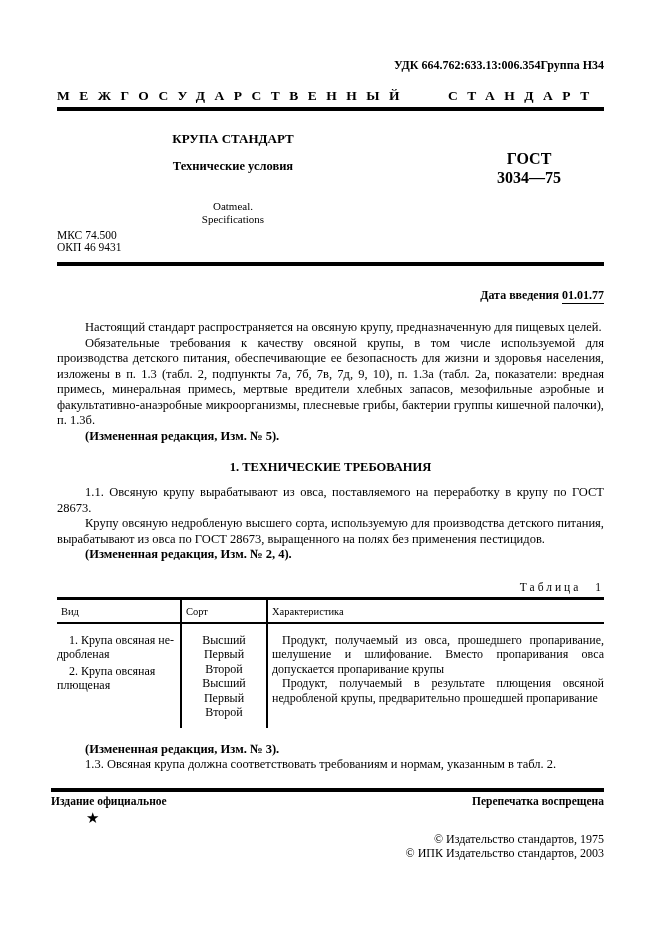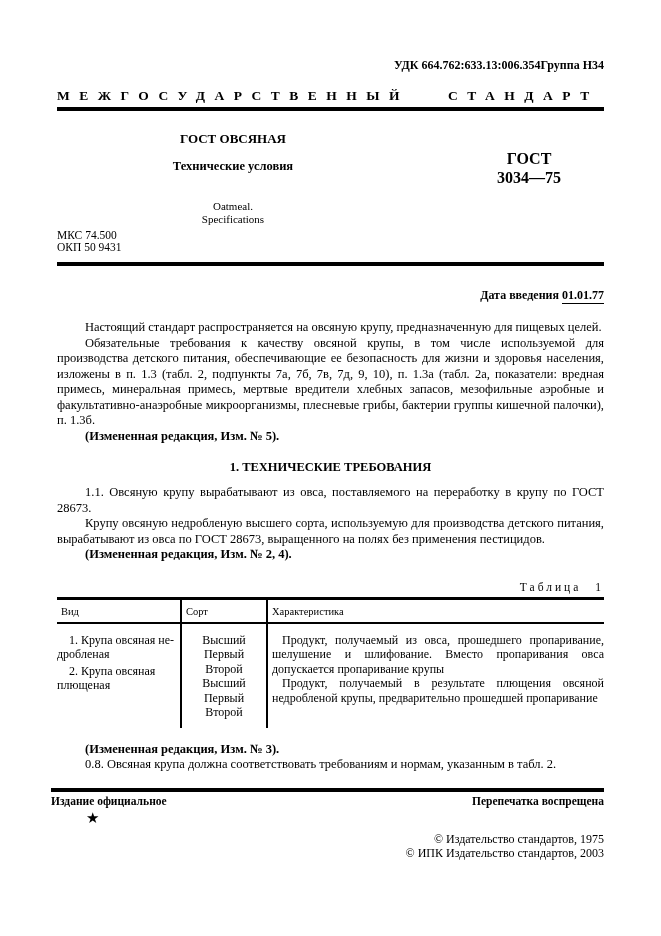--- a/index.html
+++ b/index.html
@@ -100,37 +100,37 @@
   <div class="udk-row">
     <span>УДК 664.762:633.13:006.354</span>
     <span>Группа Н34</span>
   </div>
 
   <div class="standard-line">МЕЖГОСУДАРСТВЕННЫЙ СТАНДАРТ</div>
   <div class="rule-thick rule-1"></div>
 
   <div class="title-grid">
     <div class="title-left">
-      <div class="title-name">ГОСТ ОВСЯНАЯ</div>
+      <div class="title-name">КРУПА СТАНДАРТ</div>
       <div class="title-sub">Технические условия</div>
       <div class="title-en">
         <div>Oatmeal.</div>
         <div>Specifications</div>
       </div>
     </div>
     <div class="title-spacer"></div>
     <div class="gost-block">
       <div>ГОСТ</div>
       <div>3034—75</div>
     </div>
   </div>
 
   <div class="codes">
     <div>МКС 74.500</div>
-    <div>ОКП 50 9431</div>
+    <div>ОКП 46 9431</div>
   </div>
 
   <div class="rule-thick rule-2"></div>
 
   <div class="date-row">
     <span>Дата введения</span>
     <span class="date-value">01.01.77</span>
   </div>
 
   <p class="para mt-first">Настоящий стандарт распространяется на овсяную крупу, предназначенную для пищевых целей.</p>
@@ -169,21 +169,21 @@
         </div>
       </div>
       <div>
         <div class="cell cell-descr d" style="text-indent:10px;">Продукт, получаемый из овса, прошедшего пропаривание, шелушение и шлифование. Вместо пропаривания овса допускается пропаривание крупы</div>
         <div class="cell cell-descr d row2" style="text-indent:10px; padding-top:0;">Продукт, получаемый в результате плющения овсяной недробленой крупы, предварительно прошедшей пропаривание</div>
       </div>
     </div>
   </div>
 
   <p class="para bold" style="margin-top:14px;">(Измененная редакция, Изм. № 3).</p>
-  <p class="para">0.8. Овсяная крупа должна соответствовать требованиям и нормам, указанным в табл. 2.</p>
+  <p class="para">1.3. Овсяная крупа должна соответствовать требованиям и нормам, указанным в табл. 2.</p>
 
   <div class="footer">
     <div class="rule-thick"></div>
     <div class="footer-row">
       <span>Издание официальное</span>
       <span>Перепечатка воспрещена</span>
     </div>
     <div class="star">★</div>
     <div class="copyright">
       <div>© Издательство стандартов, 1975</div>

